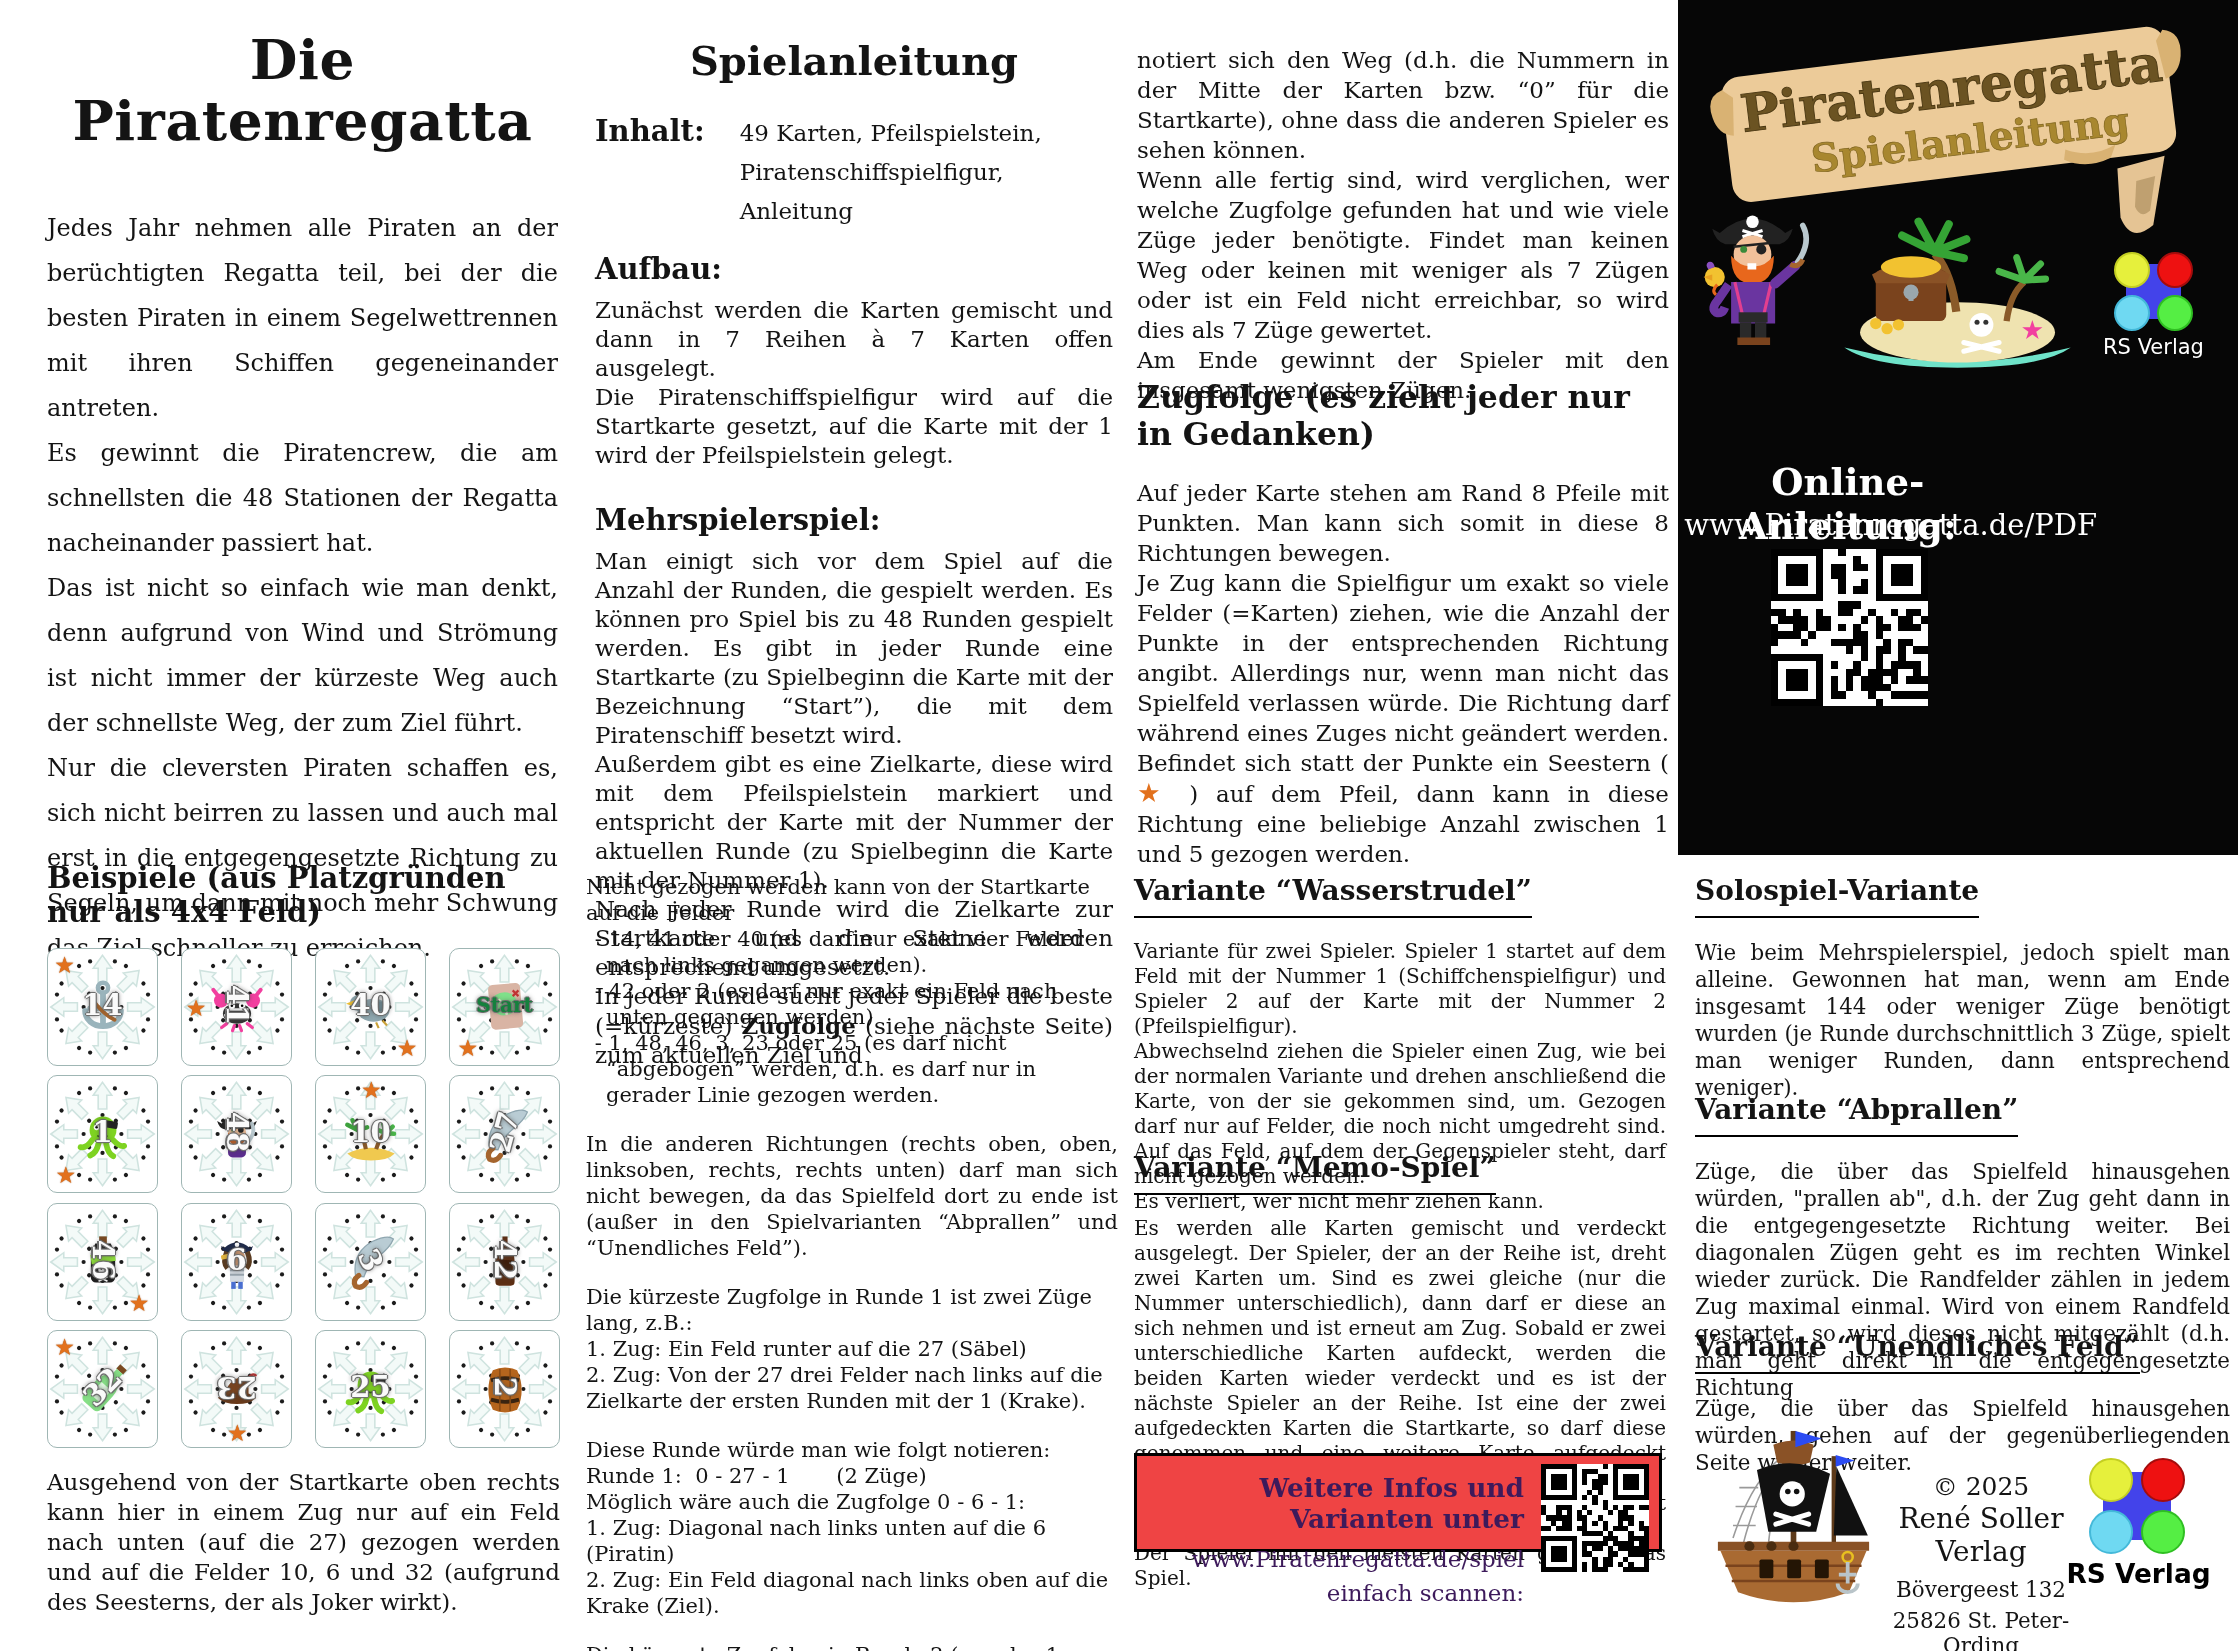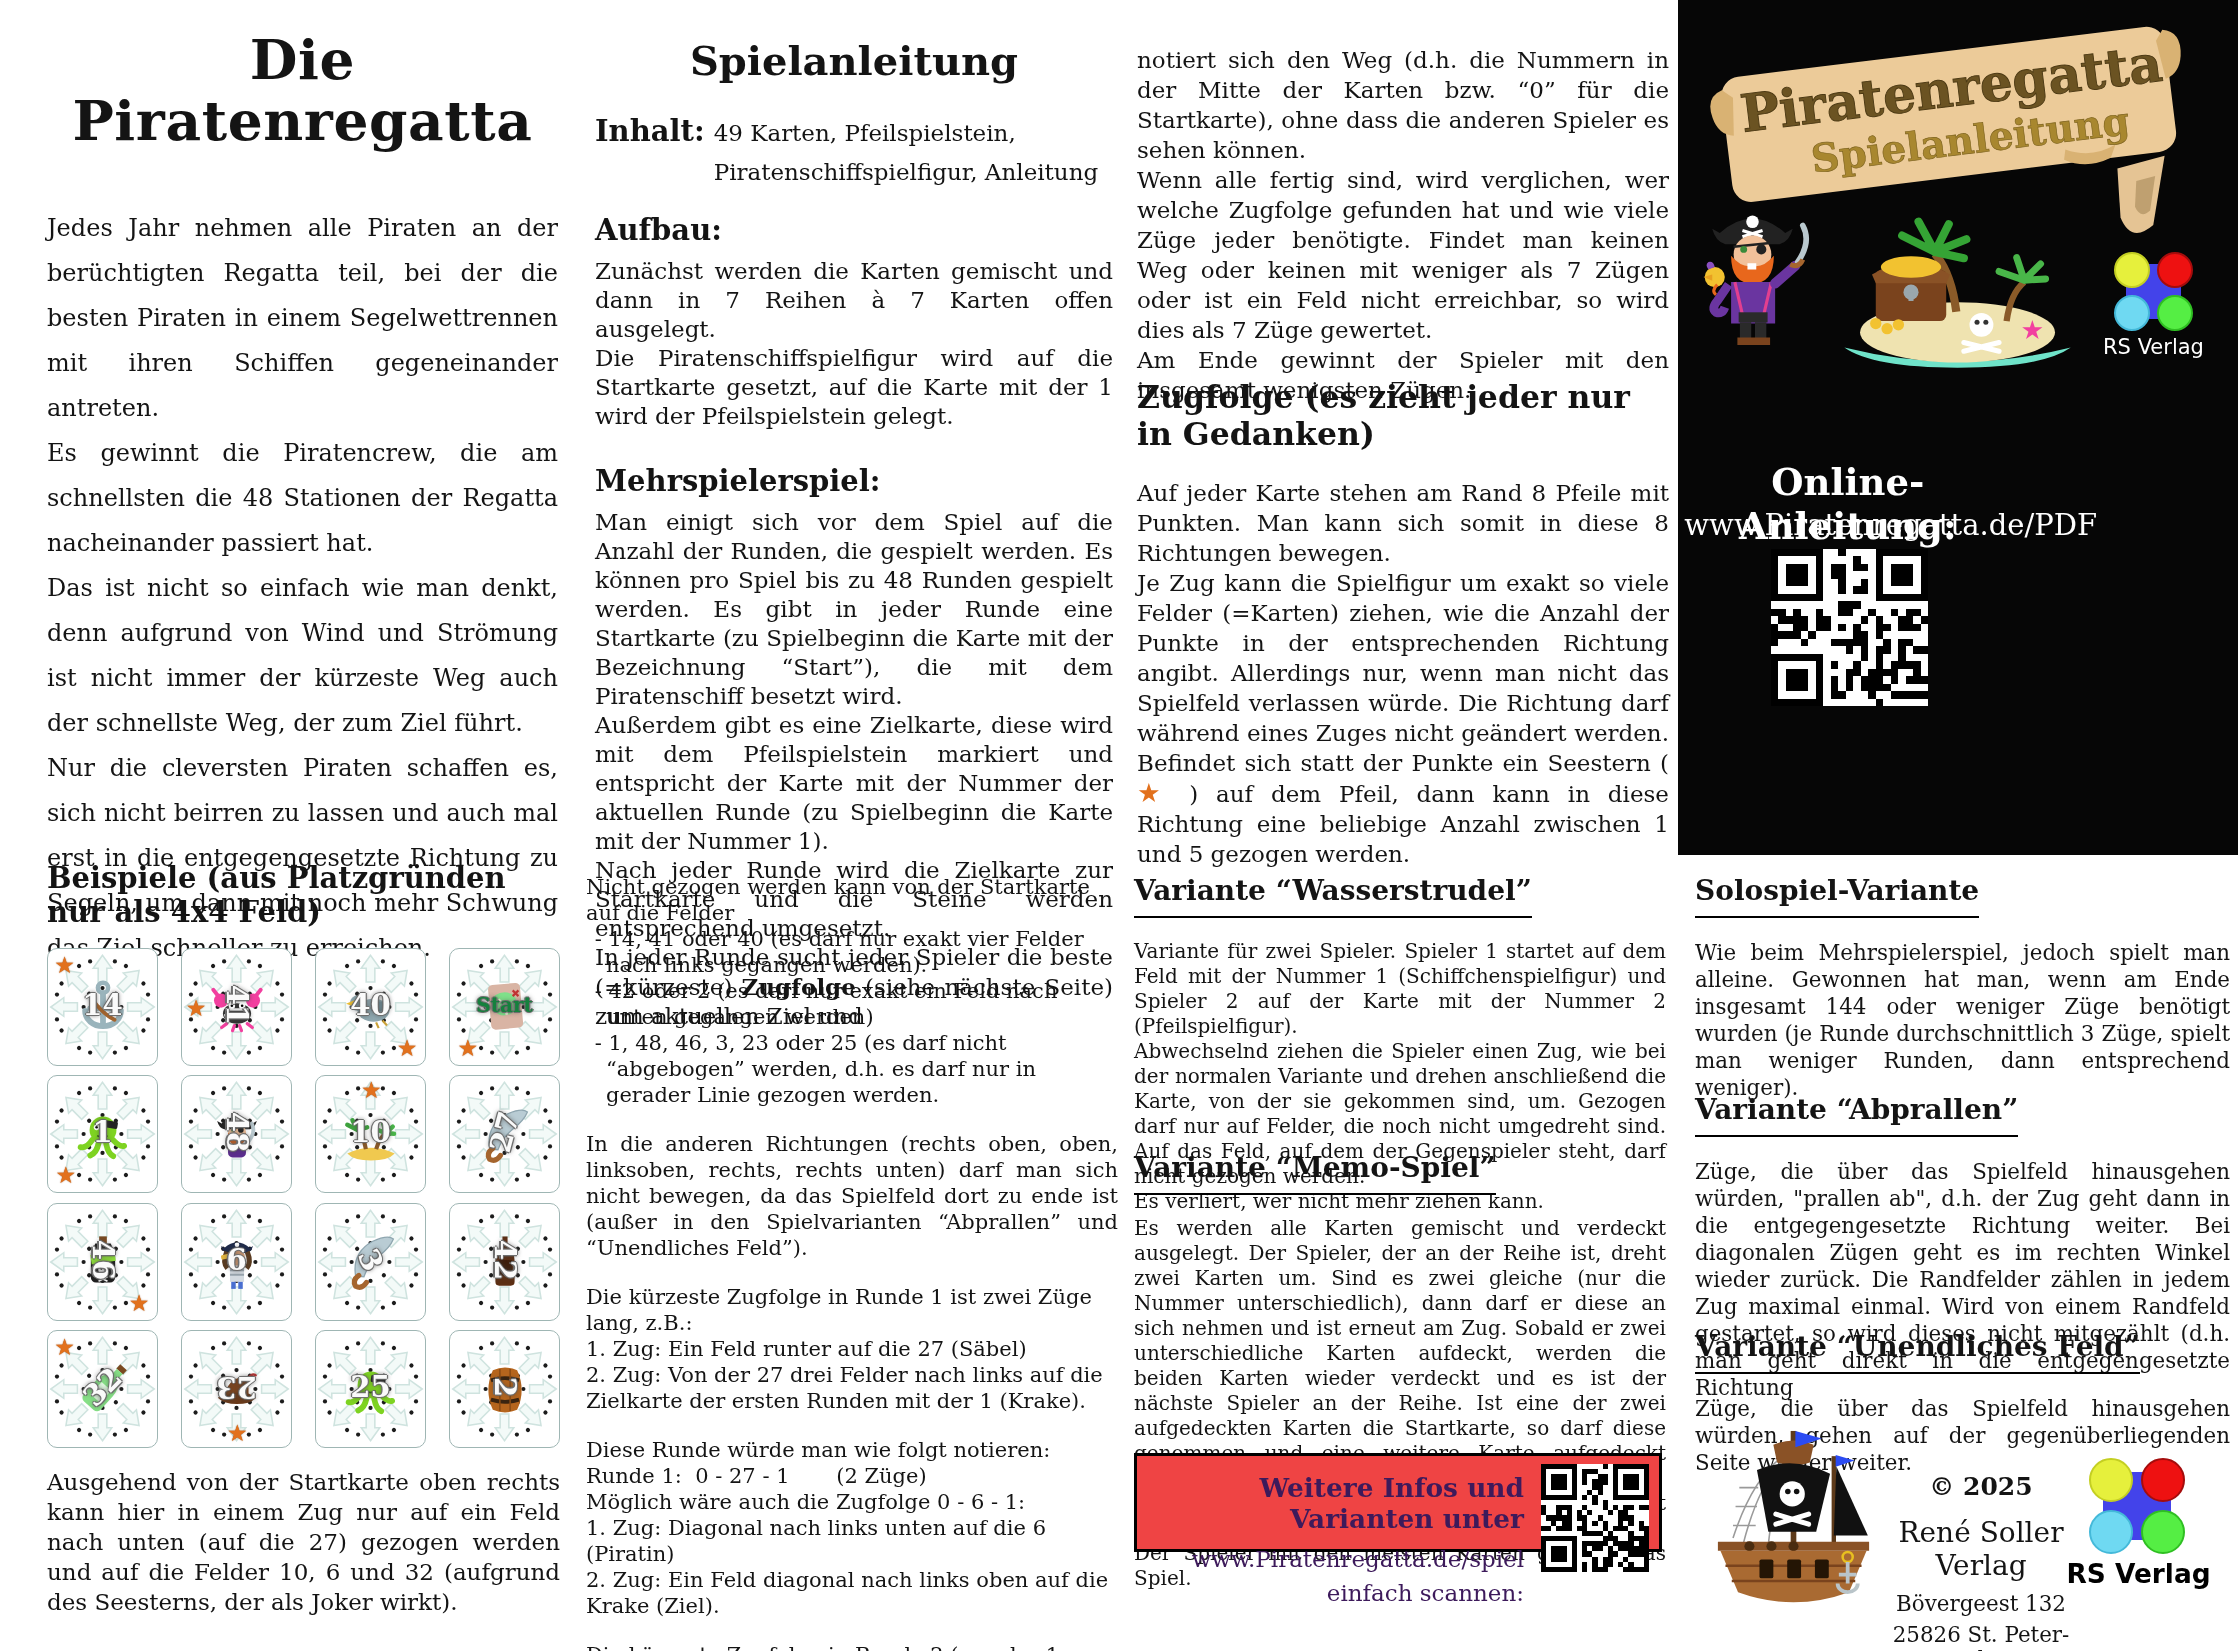--- a/index.html
+++ b/index.html
@@ -5,21 +5,21 @@
   html,body{margin:0;padding:0}
   body{position:relative;width:2239px;height:1651px;background:#ffffff;
        font-family:"DejaVu Serif","Liberation Serif",serif;color:#141414;overflow:hidden}
   
   #intro{position:absolute;left:47px;top:30px;width:511px}
   #intro h1{font-size:55px;line-height:1.1;text-align:center;margin:0 0 55px 0;font-weight:bold;letter-spacing:0.6px}
   #intro p{font-size:24px;line-height:45px;text-align:justify;margin:0}
   
   #anleitung{position:absolute;left:595px;top:37px;width:518px}
   #anleitung h2{font-size:40px;text-align:center;margin:0 0 30px 0;font-weight:bold}
-  .inhalt-row{display:flex;gap:9px}
+  .inhalt-row{display:flex;gap:35px}
   .bl-label{font-size:29px;font-weight:bold;white-space:nowrap}
   .inhalt-val p{font-size:23px;line-height:39px;margin:0}
   .bl-head{font-size:29px;font-weight:bold;margin:21.4px 0 10px 0}
   .body36{font-size:23px;line-height:29px;text-align:justify;margin:0}
   
   #seite2{position:absolute;left:1137px;top:45px;width:532px}
   #seite2 p{font-size:23px;line-height:30px;text-align:justify;margin:0}
   #zugfolge{position:absolute;left:1137px;top:378px;width:532px}
   #zugfolge h3{font-size:31.5px;font-weight:bold;margin:0 0 26.4px 0}
   #zugfolge p{font-size:23px;line-height:30px;text-align:justify;margin:0}
@@ -91,21 +91,21 @@
   #infobox .l3{font-size:23px;margin:0}
   #infobox .qr{position:absolute;right:10px;top:7.6px;width:108px;height:108px}
   
   #solo{position:absolute;left:1695px;top:874px;width:535px}
   #solo p,#abprallen p,#unendlich p{font-size:21.4px;line-height:27px;text-align:justify;margin:0}
   #abprallen{position:absolute;left:1695px;top:1093px;width:535px}
   #unendlich{position:absolute;left:1695px;top:1330px;width:535px}
   
   #ship{position:absolute;left:1699px;top:1412px;width:189px;height:208px}
   #publisher{position:absolute;left:1877px;top:1472px;width:208px;text-align:center}
-  #publisher .cpy{font-size:25px;font-weight:bold;margin:0 0 15px 0}
+  #publisher .cpy{font-size:25px;font-weight:normal;margin:0 0 1px 0}
   #publisher .nm{font-size:28px;font-weight:normal;margin:0 0 8.8px 0}
   #publisher .st{font-size:21.4px;margin:0 0 6.3px 0}
   #publisher .ct{font-size:21.4px;margin:0}
   #rslogo-bottom{left:2089px;top:1458px;width:96px;height:96px}
   .rs-label-bottom{position:absolute;left:2066px;top:1558px;width:145px;text-align:center;color:#000;
       font-family:"DejaVu Sans","Liberation Sans",sans-serif;font-size:26.4px;font-weight:bold}
   .hiddefs{position:absolute;width:0;height:0;overflow:hidden}
 </style>
 </head>
 <body>

